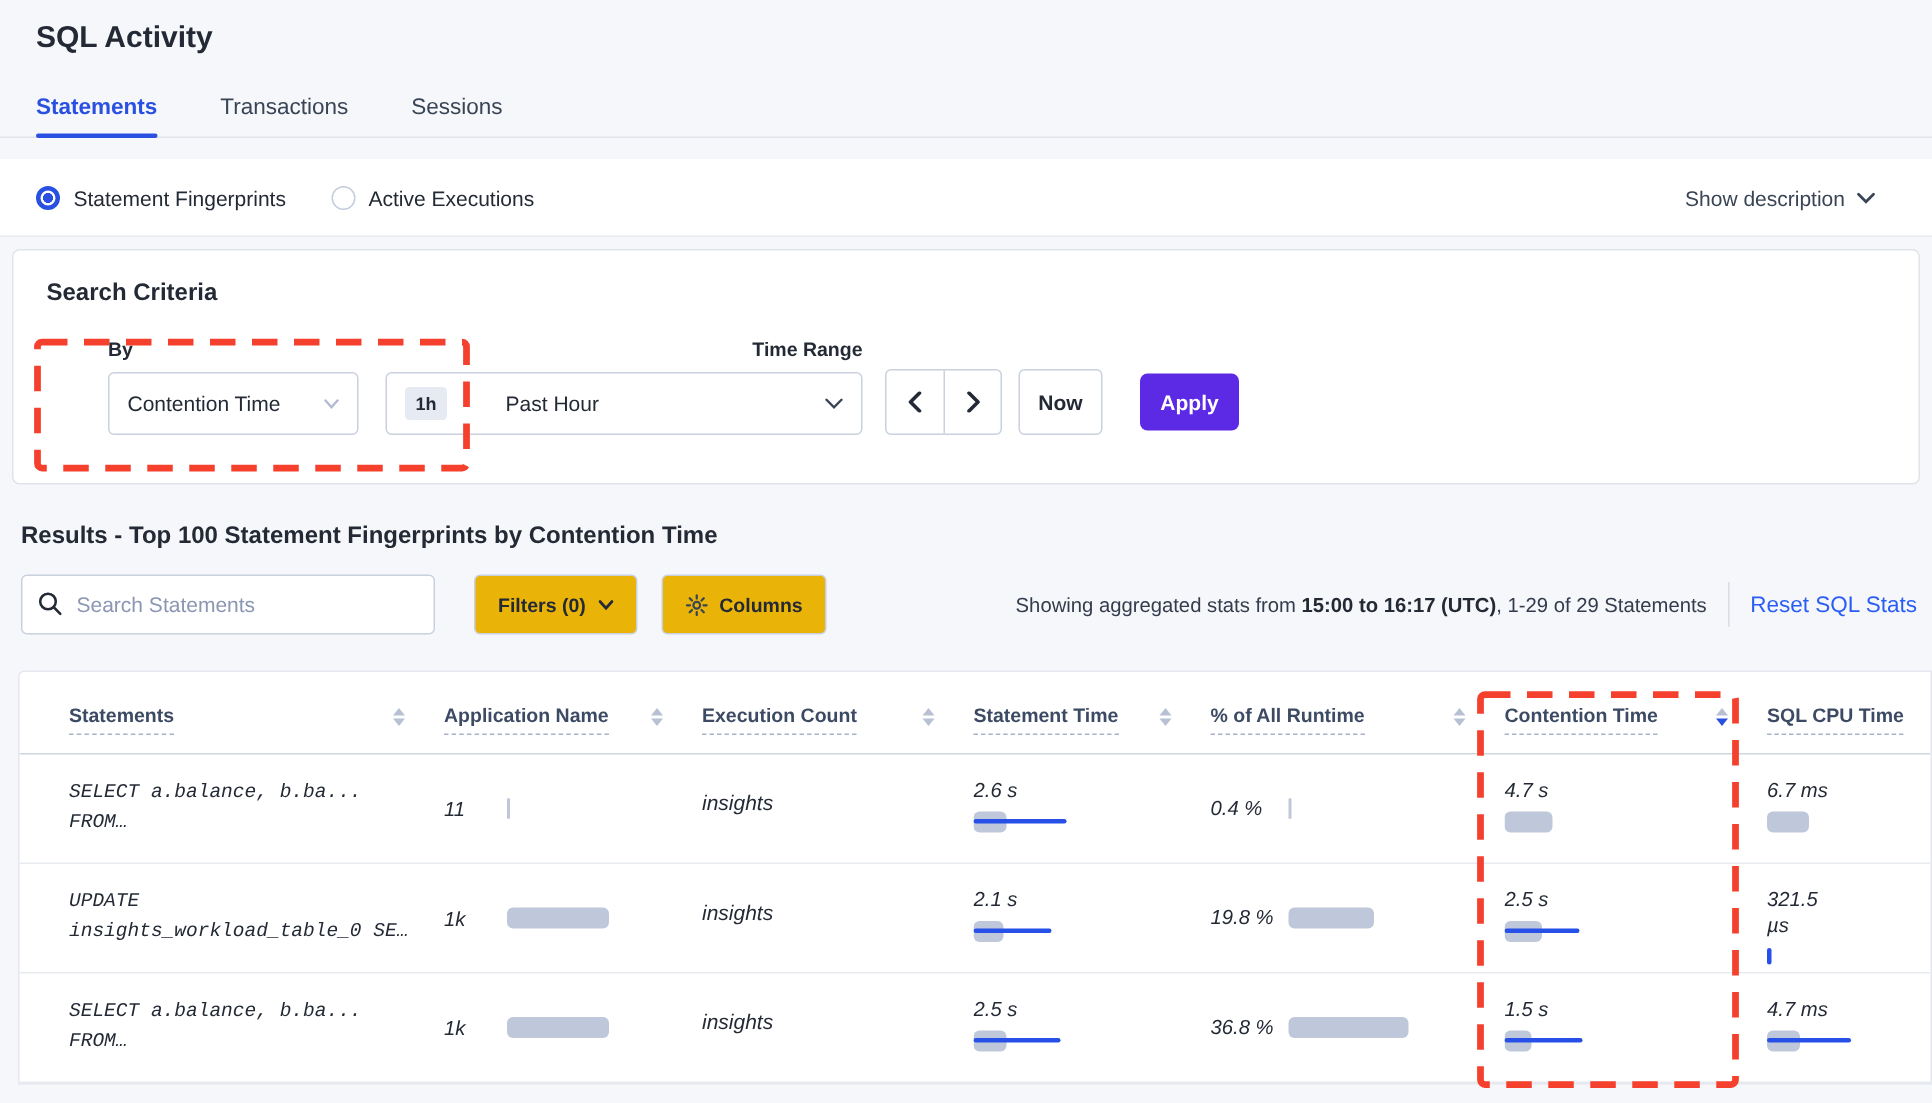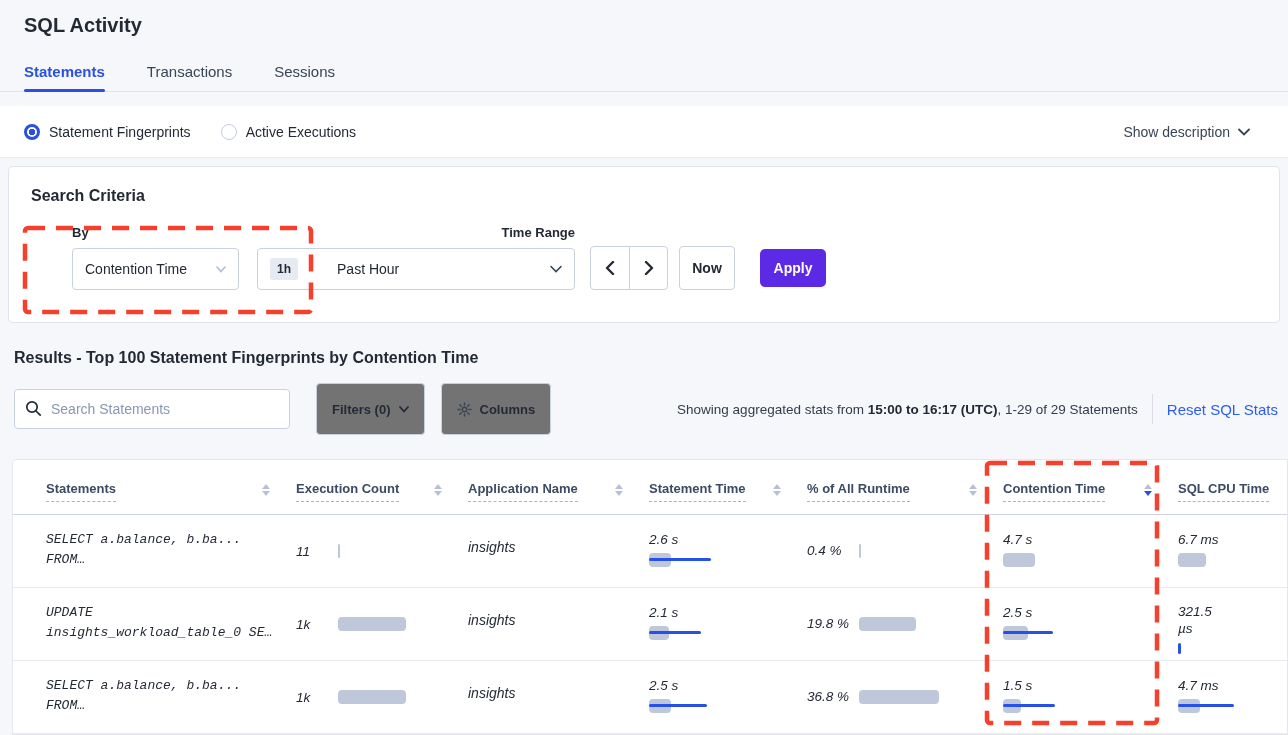--- a/index.html
+++ b/index.html
@@ -52,21 +52,21 @@
     border-radius:5px; color:#fff; font-size:14px; font-weight:700; display:flex; align-items:center;
     justify-content:center; cursor:pointer; }
   
   .results-heading { margin:26px 14px 0; font-size:16px; font-weight:700; color:#242a35; }
   .filter-row { display:flex; align-items:center; margin:16px 10px 0 14px; }
   .search-box { position:relative; width:276px; height:40px; }
   .search-box input { width:100%; height:100%; border:1px solid #c9d1de; border-radius:4px;
     padding:0 10px 0 36px; font-size:14px; font-family:"Liberation Sans",sans-serif; color:#242a35; background:#fff; }
   .search-box input::placeholder { color:#8a96b2; }
   .search-glyph { position:absolute; left:11px; top:11px; }
-  .btn-light { height:52px; background:#737373; border:1px solid #c9d1de; border-radius:4px;
+  .btn-light { height:40px; background:#eab308; border:1px solid #c9d1de; border-radius:4px;
     display:flex; align-items:center; gap:8px; padding:0 15px; font-size:13px; font-weight:700;
     color:#242a35; cursor:pointer; }
   .btn-filters { margin-left:26px; }
   .btn-columns { margin-left:16px; }
   .showing-wrap { margin-left:auto; display:flex; align-items:center; }
   .showing-text { font-size:13.5px; color:#333c4d; }
   .showing-text b { color:#242a35; }
   .v-div { width:1px; height:30px; background:#d8dde6; margin:0 14px; }
   .reset-link { font-size:15px; color:#2b5df5; cursor:pointer; white-space:nowrap; }
   
@@ -218,28 +218,28 @@
 <div class="table-card">
   <div class="thead">
       <div class="th">
     <span class="hlabel">Statements</span>
     <span class="sort-icon">
       <span class="tri tri-up"></span>
       <span class="tri tri-dn"></span>
     </span>
   </div>
       <div class="th">
+    <span class="hlabel">Application Name</span>
+    <span class="sort-icon">
+      <span class="tri tri-up"></span>
+      <span class="tri tri-dn"></span>
+    </span>
+  </div>
+      <div class="th">
     <span class="hlabel">Execution Count</span>
-    <span class="sort-icon">
-      <span class="tri tri-up"></span>
-      <span class="tri tri-dn"></span>
-    </span>
-  </div>
-      <div class="th">
-    <span class="hlabel">Application Name</span>
     <span class="sort-icon">
       <span class="tri tri-up"></span>
       <span class="tri tri-dn"></span>
     </span>
   </div>
       <div class="th">
     <span class="hlabel">Statement Time</span>
     <span class="sort-icon">
       <span class="tri tri-up"></span>
       <span class="tri tri-dn"></span>

